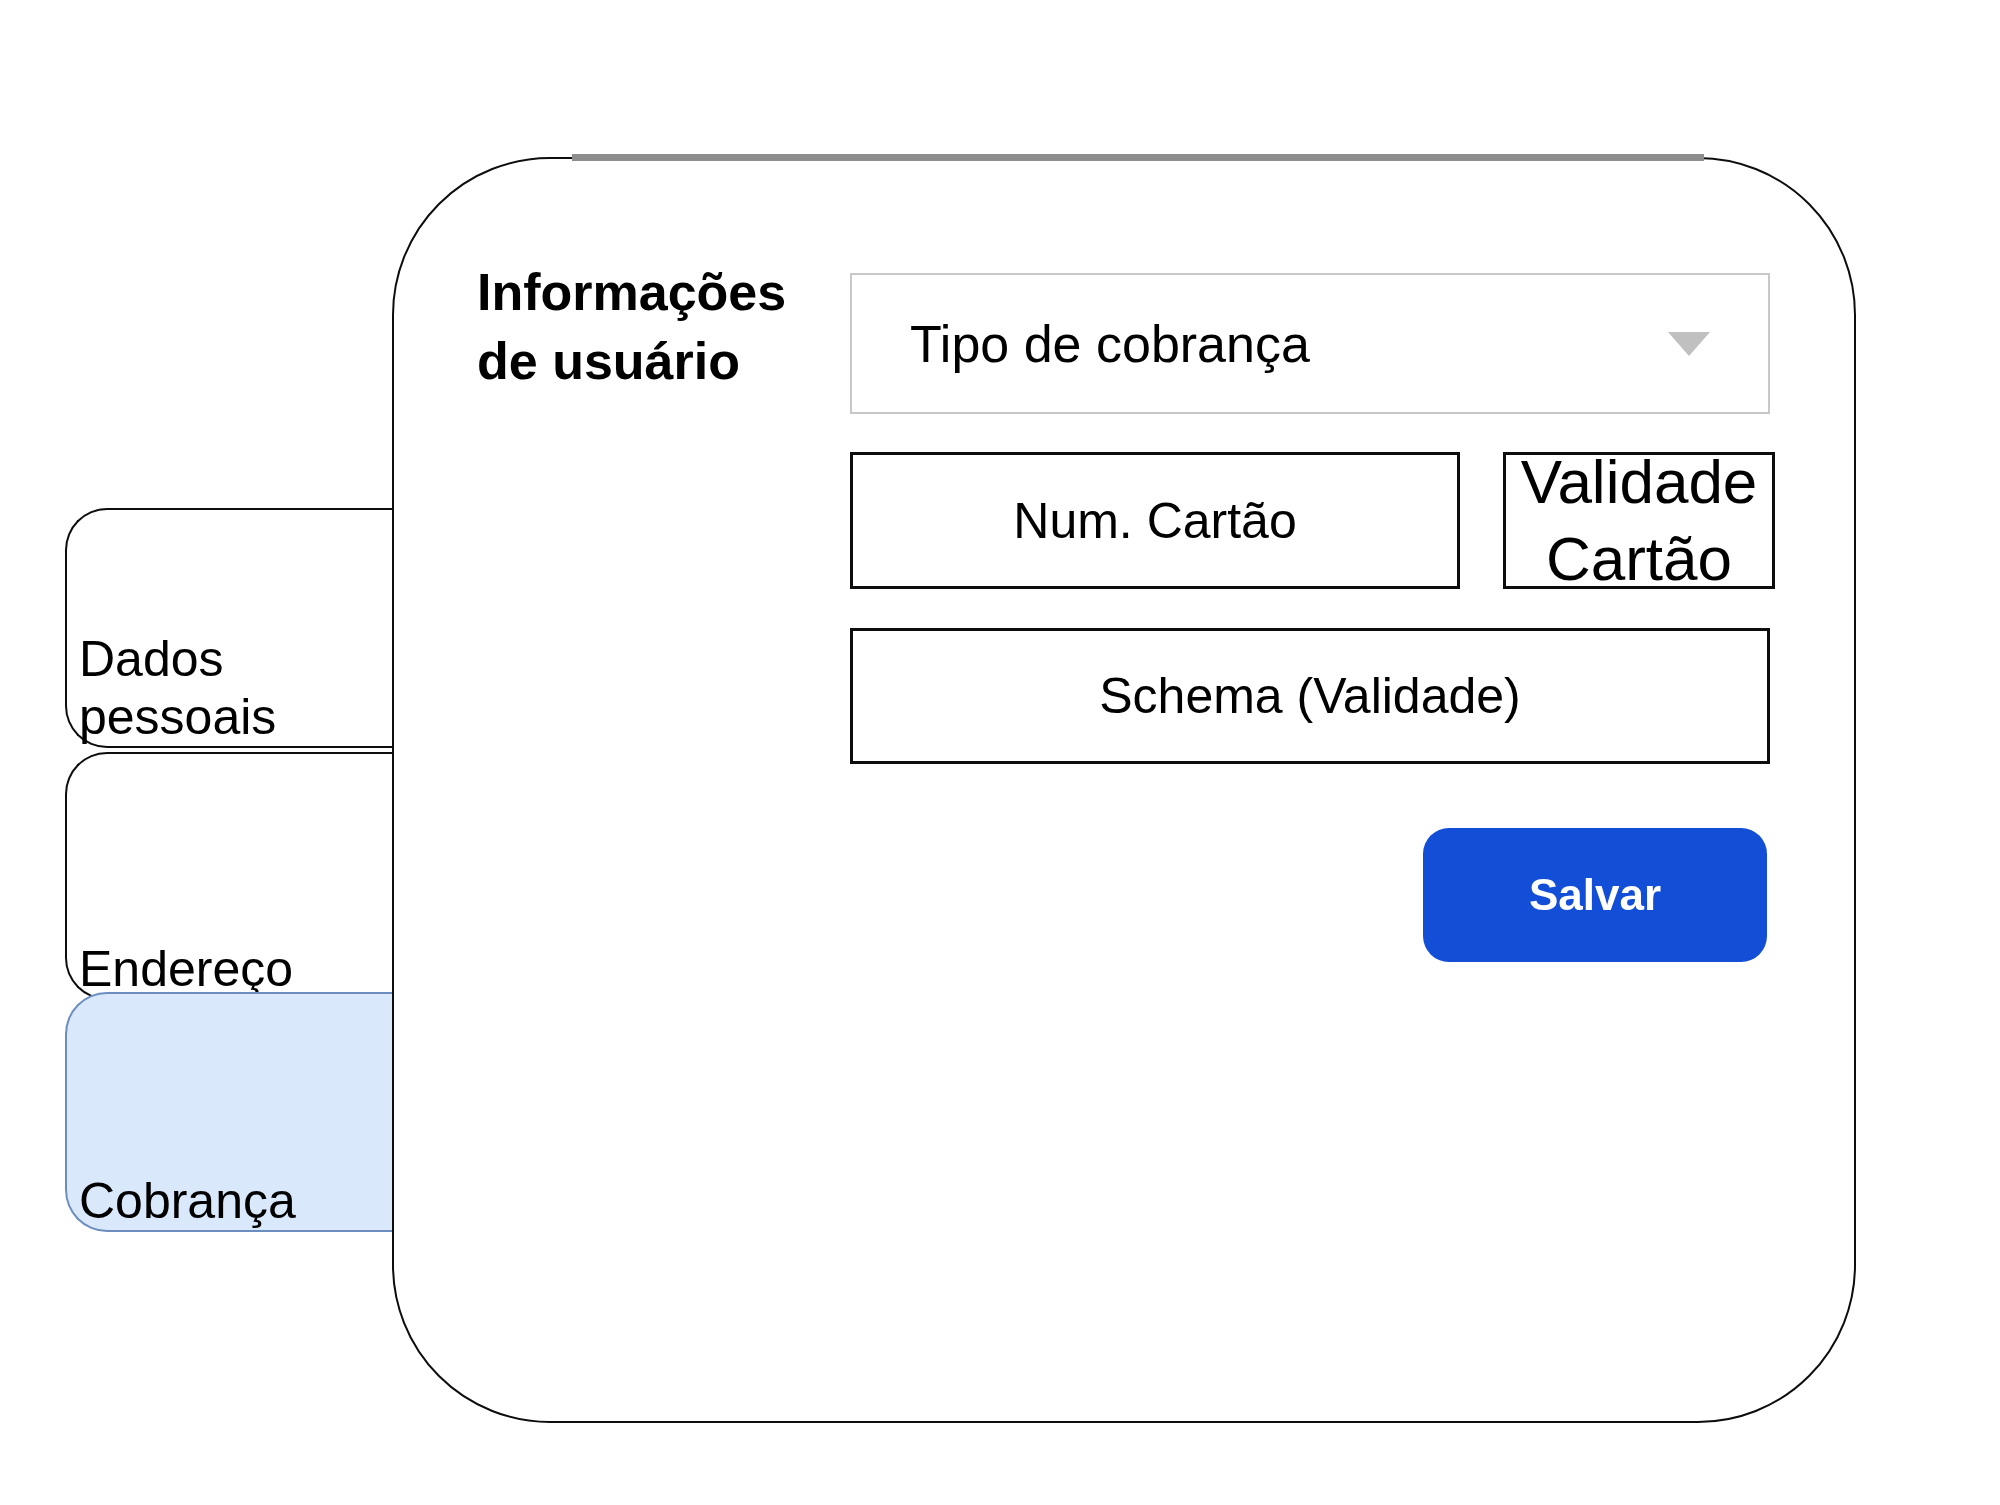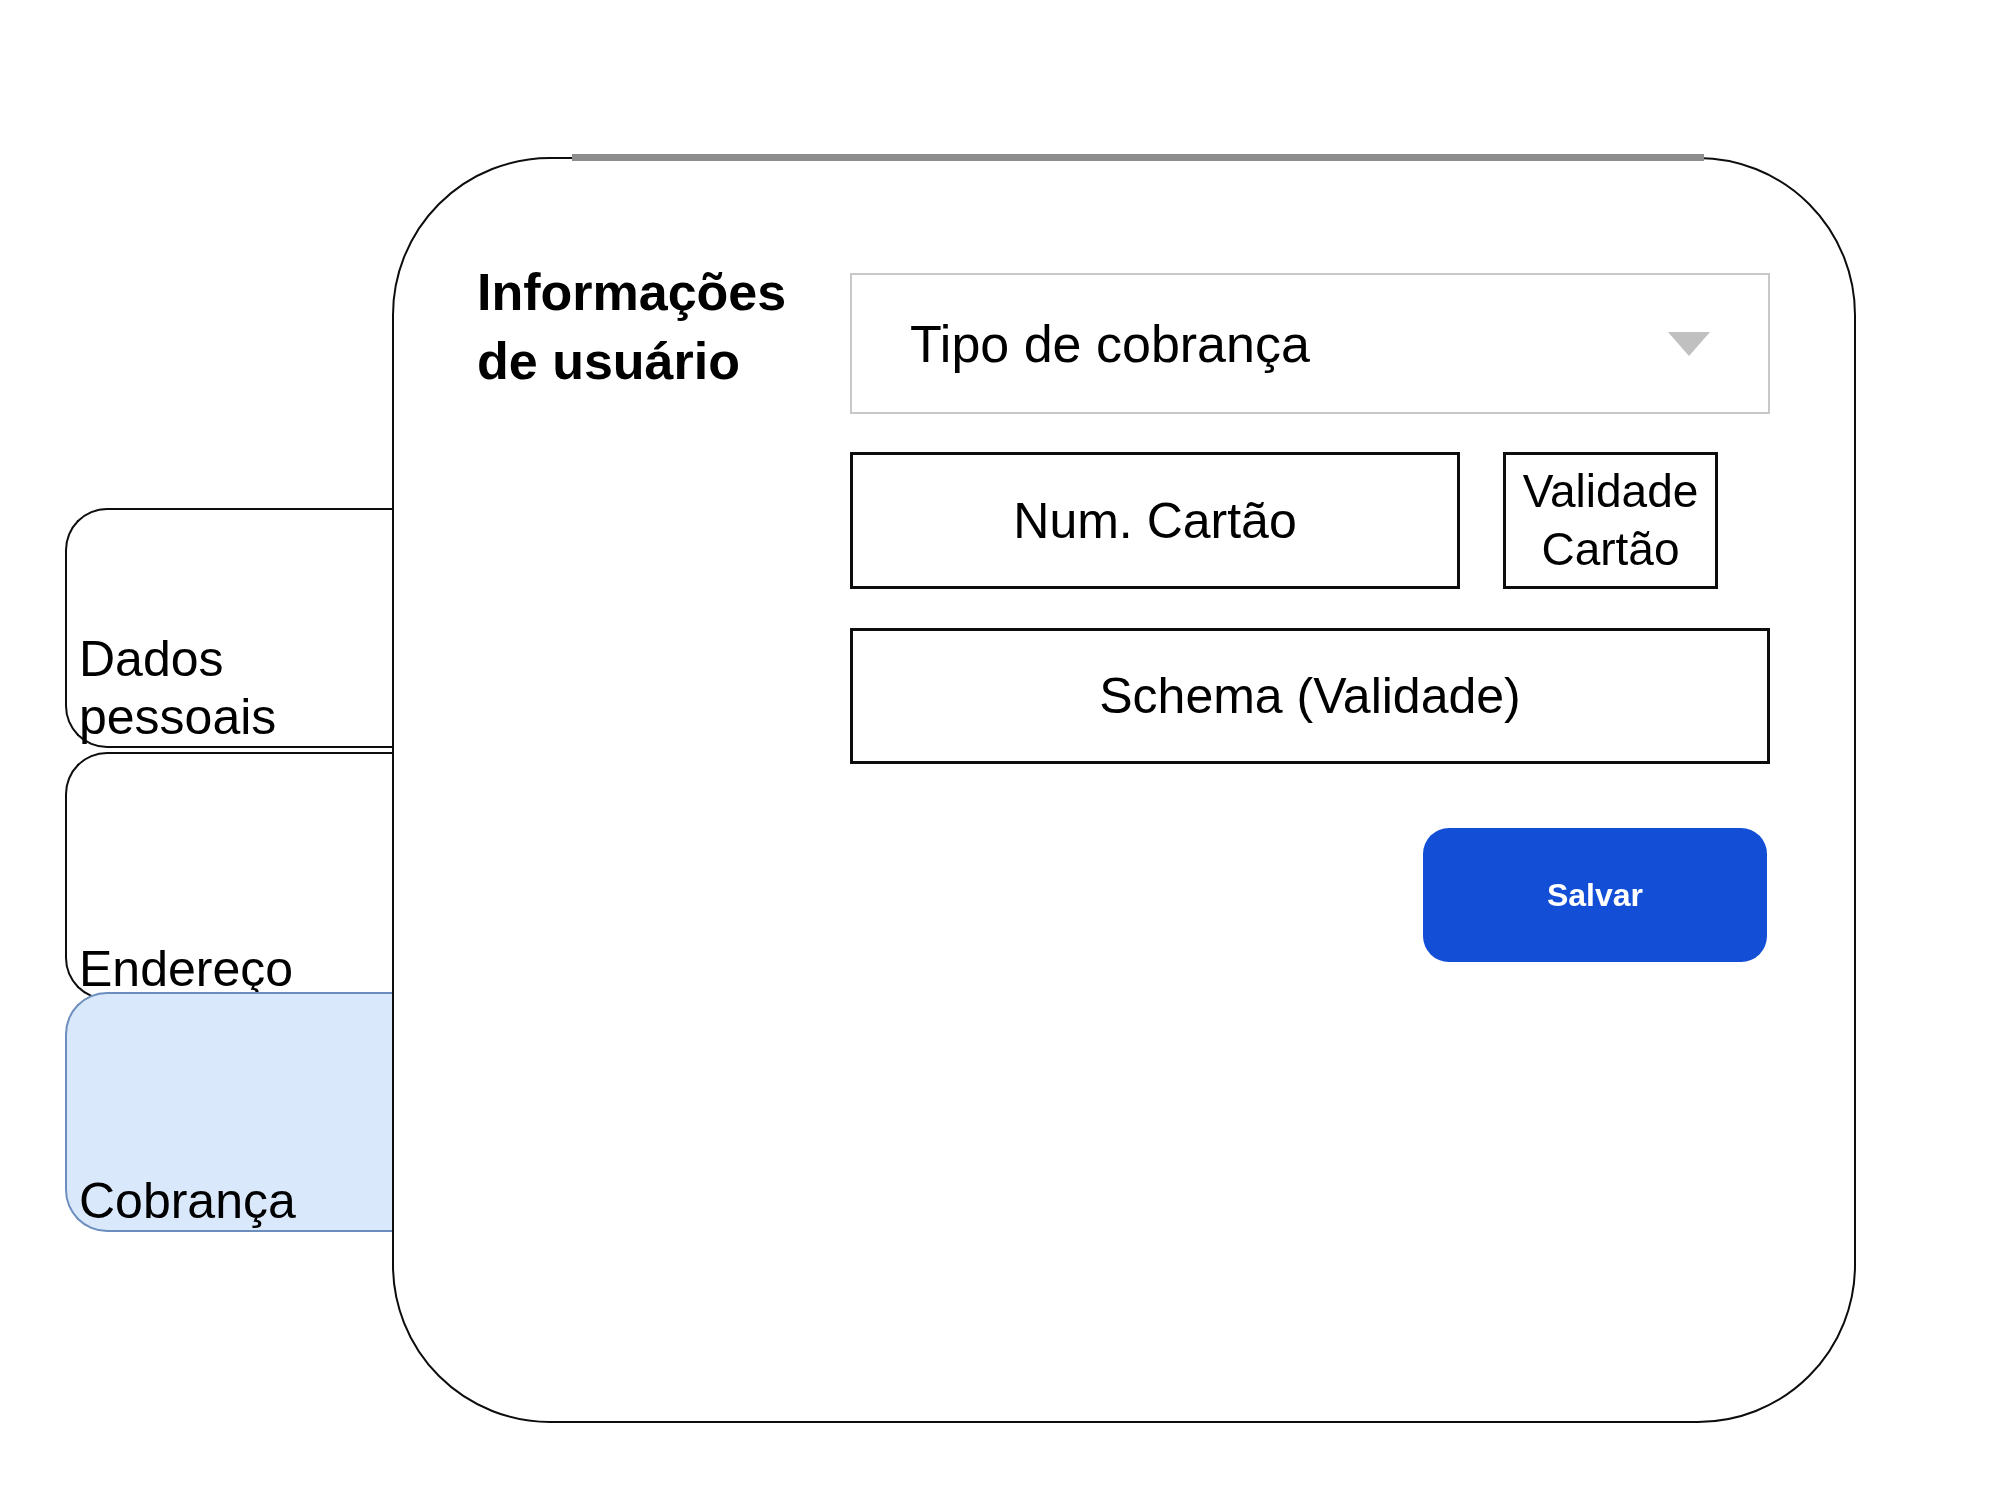--- a/index.html
+++ b/index.html
@@ -121,37 +121,37 @@
     box-sizing: border-box;
     background: #ffffff;
     display: flex;
     align-items: center;
     justify-content: center;
     text-align: center;
     font-size: 50px;
     cursor: text;
   }
   #input-num      { left: 850px;  top: 452px; width: 610px; height: 137px; text-align: right; }
-  #input-validade { left: 1503px; top: 452px; width: 215px; height: 137px;
-                    font-size: 46px; line-height: 1.24; padding: 12px 18px; }
+  #input-validade { left: 1503px; top: 452px; width: 272px; height: 137px;
+                    font-size: 62px; line-height: 1.24; padding: 12px 18px; }
   #input-schema   { left: 850px;  top: 628px; width: 920px; height: 136px; }
 
   
   .save-button {
     position: absolute;
     left: 1423px;
     top: 828px;
     width: 344px;
     height: 134px;
     border: none;
     border-radius: 26px;
     background: var(--button-blue, #134fd6);
     color: #ffffff;
     font-family: "Liberation Sans", sans-serif;
-    font-size: 32px;
+    font-size: 44px;
     font-weight: bold;
     display: flex;
     align-items: center;
     justify-content: center;
     cursor: pointer;
   }
 </style>
 </head>
 <body>
 

